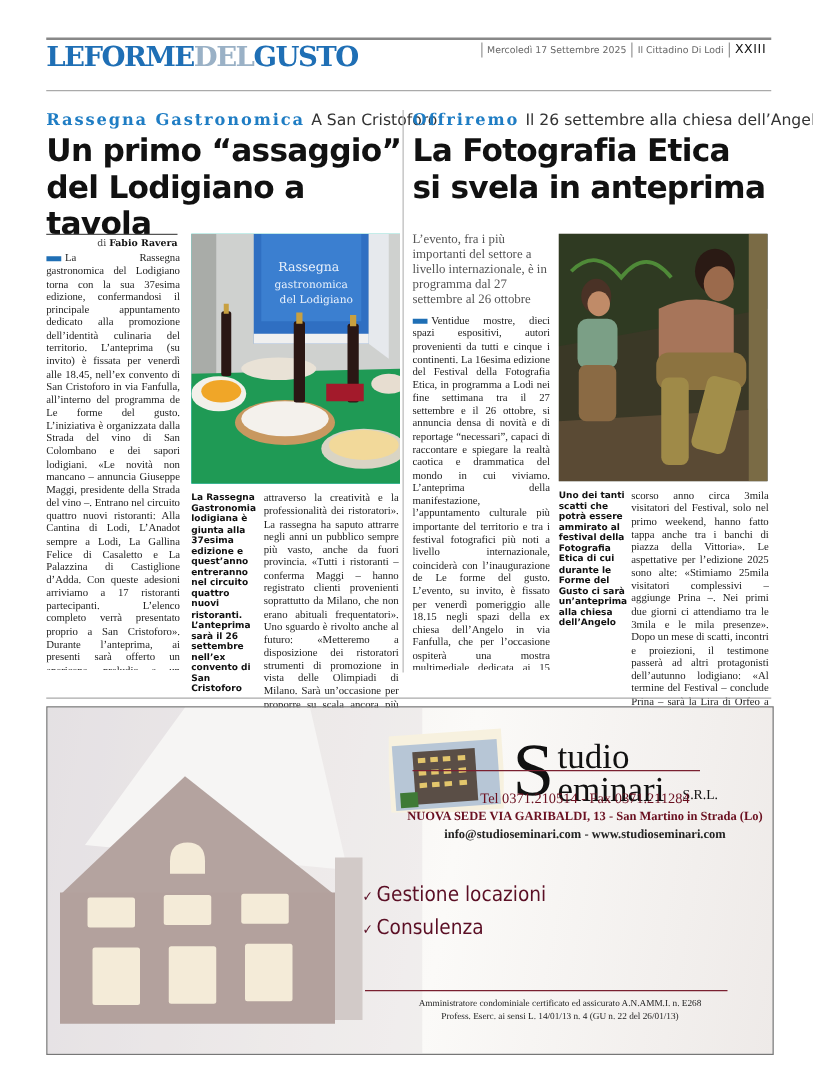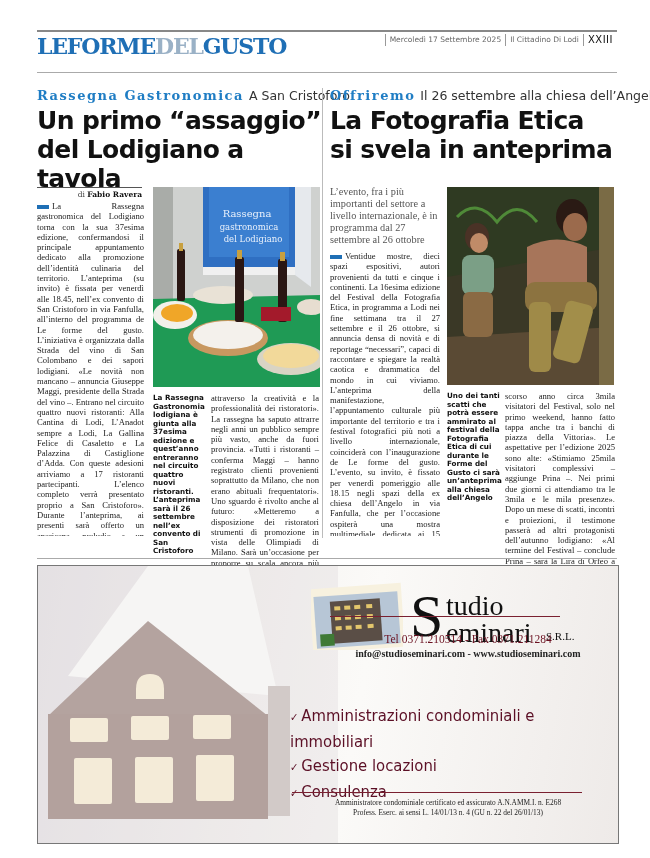--- a/index.html
+++ b/index.html
@@ -182,25 +182,25 @@
   <div class="ad-brand">
     <span style="position:absolute;left:0;top:-4px;font-size:60px;line-height:60px;">S</span>
     <span style="position:absolute;left:36px;top:2px;font-size:28px;line-height:28px;">tudio</span>
     <span style="position:absolute;left:-80px;top:26px;width:230px;height:1px;background:#7a2030;"></span>
     <span style="position:absolute;left:36px;top:29px;font-size:28px;line-height:28px;">eminari</span>
     <span style="position:absolute;left:136px;top:40px;font-size:11px;white-space:nowrap;">S.R.L.</span>
   </div>
 
   <div class="ad-contact">
     <div style="font-size:11.5px;line-height:15px;font-weight:normal;color:#6a1020;">Tel 0371.210514 - Fax 0371.211284</div>
+    <div style="font-size:10px;line-height:14px;">NUOVA SEDE VIA GARIBALDI, 13 - San Martino in Strada (Lo)</div>
     <div style="font-size:10px;line-height:14px;color:#222;">info@studioseminari.com - www.studioseminari.com</div>
   </div>
 
   <div class="ad-list">
-    <div><span style="font-size:11px;margin-right:3px;">✓</span><span>Amministrazioni condominiali e immobiliari</span></div>
     <div><span style="font-size:11px;margin-right:3px;">✓</span><span>Gestione locazioni</span></div>
     <div><span style="font-size:11px;margin-right:3px;">✓</span><span>Consulenza</span></div>
   </div>
   <div style="position:absolute;left:254px;top:226px;width:290px;height:1px;background:#7a2030;"></div>
   <div class="ad-foot">
     <div>Amministratore condominiale certificato ed assicurato A.N.AMM.I. n. E268</div>
     <div>Profess. Eserc. ai sensi L. 14/01/13 n. 4 (GU n. 22 del 26/01/13)</div>
   </div>
 </div>
 

